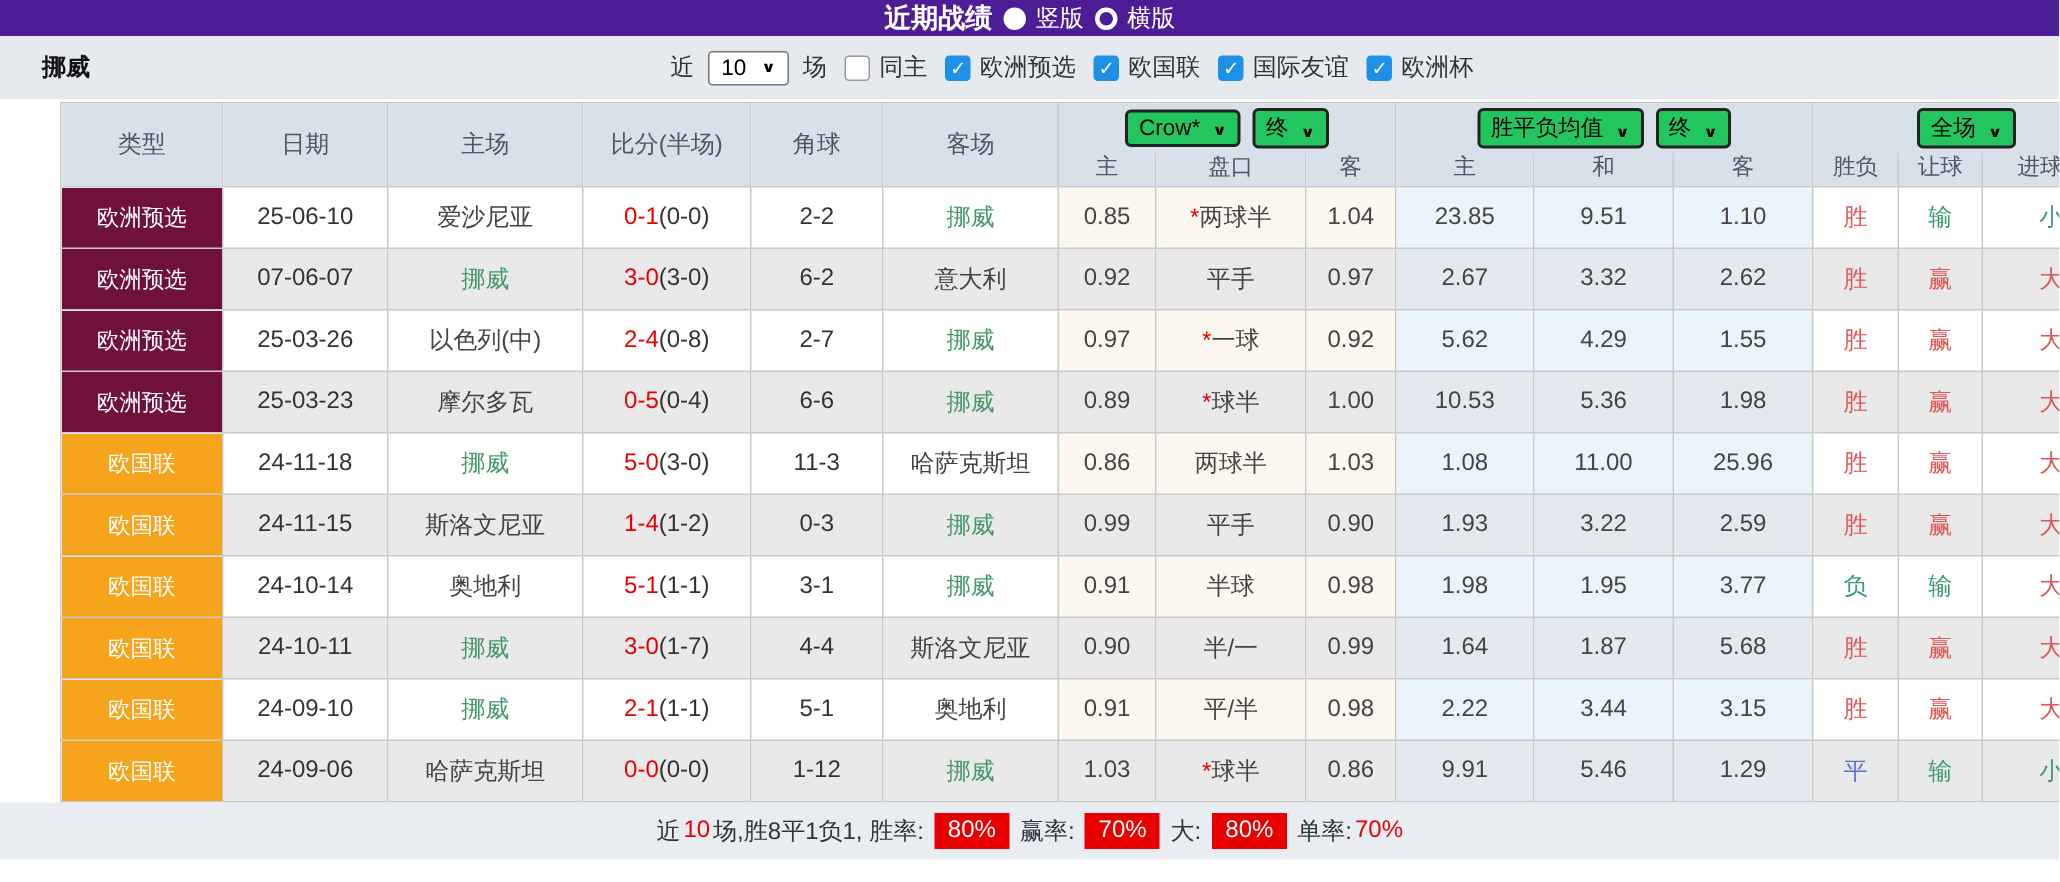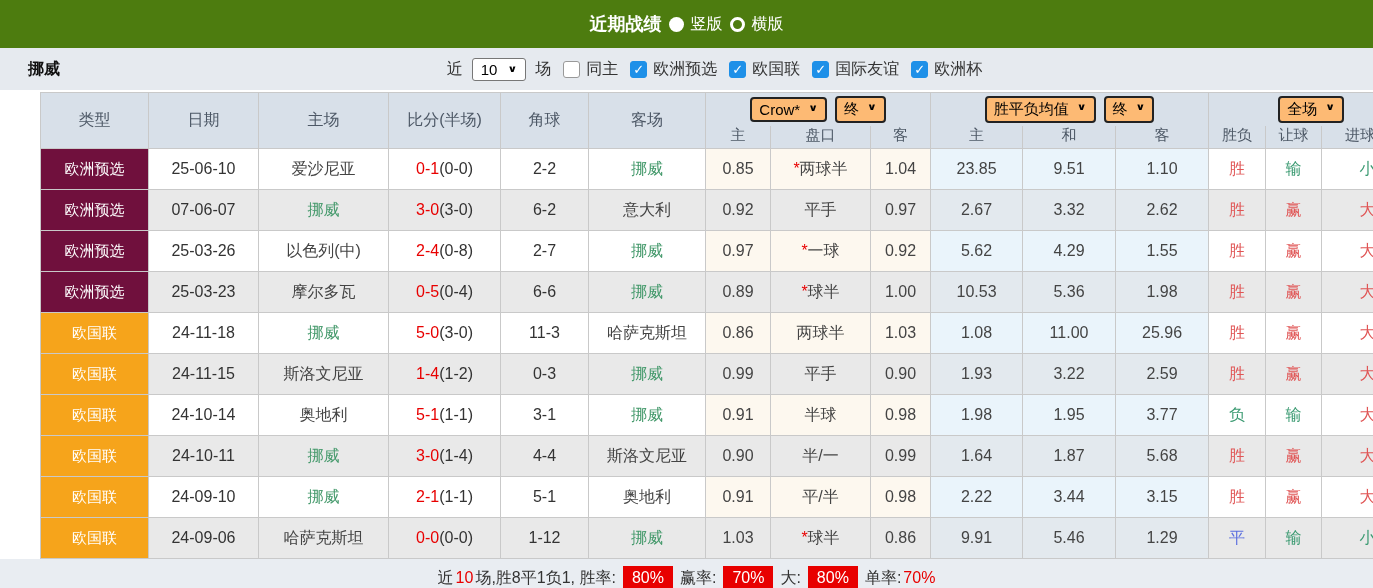--- a/index.html
+++ b/index.html
@@ -1,20 +1,20 @@
 <!DOCTYPE html>
 <html><head>
 <meta charset="utf-8">
 <style>
   * { margin:0; padding:0; box-sizing:border-box; }
   body { font-family:"Liberation Sans","DejaVu Sans",sans-serif; background:#fff; }
   #app { width:1373px; height:588px; overflow:hidden; background:#fff; }
 
   
-  .topbar { height:48px; background:#4d7c0f; display:flex; align-items:center; justify-content:center; gap:7px; color:#fff; }
+  .topbar { height:24px; background:#4c1d95; display:flex; align-items:center; justify-content:center; gap:7px; color:#fff; }
   .topbar .title { font-size:18px; font-weight:bold; }
   .radio { width:15px; height:15px; border-radius:50%; display:inline-block; }
   .radio.filled { background:#fff; }
   .radio.ring { border:3px solid #fff; background:transparent; }
   .radio-label { font-size:16px; }
 
   
   .filterbar { height:44px; background:#e6eaef; border-bottom:2px solid #fff; position:relative;
                display:flex; align-items:center; justify-content:center; font-size:16px; color:#333; }
   .filterbar .inner { display:flex; align-items:center; gap:4px; transform:translateX(28px); }
@@ -28,22 +28,22 @@
   .cb.unchecked { background:#fff; border:1px solid #999; }
   .cb.checked { background:#1e90e8; color:#fff; font-weight:bold; border:1px solid #1e90e8; }
 
   
   table { width:1373px; border-collapse:collapse; table-layout:fixed;margin-left:40px; }
   th, td { border:1px solid #c9c9c9; text-align:center; overflow:hidden; white-space:nowrap; }
   thead th { background:#d8e0e9; color:#4d5866; font-weight:normal; font-size:16px; }
   thead tr.selrow th { height:33px; border-bottom:none; }
   thead tr.subrow th { height:23px; font-size:15px; border-top:none; padding-bottom:2px; }
   thead th.spanner { height:56px; }
-  .sel { background:#fdba74; border:2px solid #222; border-radius:4px; padding:2px 7px; font-size:15px; color:#000;
-         display:inline-flex; align-items:flex-start; gap:8px; margin:0 4px; }
+  .sel { background:#22c55e; border:2px solid #222; border-radius:4px; padding:2px 7px; font-size:15px; color:#000;
+         display:inline-flex; align-items:flex-end; gap:8px; margin:0 4px; }
   .selgroup { display:flex; align-items:center; justify-content:center; }
 
   tbody td { height:41px; font-size:16px; color:#444; background:#fff; }
   tbody tr:nth-child(even) td { background:#e9e9e9; }
   tbody tr:nth-child(odd) td.c-odds { background:#fdf8ef; }
   tbody tr:nth-child(odd) td.c-avg { background:#eaf4fb; }
   tbody tr:nth-child(even) td.c-avg { background:#e3e9ee; }
   td.t-maroon { background:#70103d !important; color:#fff; font-size:15px; }
   td.t-orange { background:#f6a41b !important; color:#fff; font-size:15px; }
   .team-green { color:#44996b; }
@@ -320,21 +320,21 @@
       <td class="r-green">负</td>
       <td class="r-green">输</td>
       <td class="r-red">大</td>
     </tr>
 
     <tr>
       <td class="c-type t-orange">欧国联</td>
       <td class="c-date">24-10-11</td>
       <td class="team-green">挪威</td>
       <td>
-        <span class="score-main">3-0</span><span class="score-half">(1-4)</span>
+        <span class="score-main">3-0</span><span class="score-half">(1-7)</span>
       </td>
       <td class="c-date">4-4</td>
       <td>斯洛文尼亚</td>
       <td class="c-odds">0.90</td>
       <td class="c-odds">
         <span class="star"></span><span>半/一</span>
       </td>
       <td class="c-odds">0.99</td>
       <td class="c-avg">1.64</td>
       <td class="c-avg">1.87</td>

